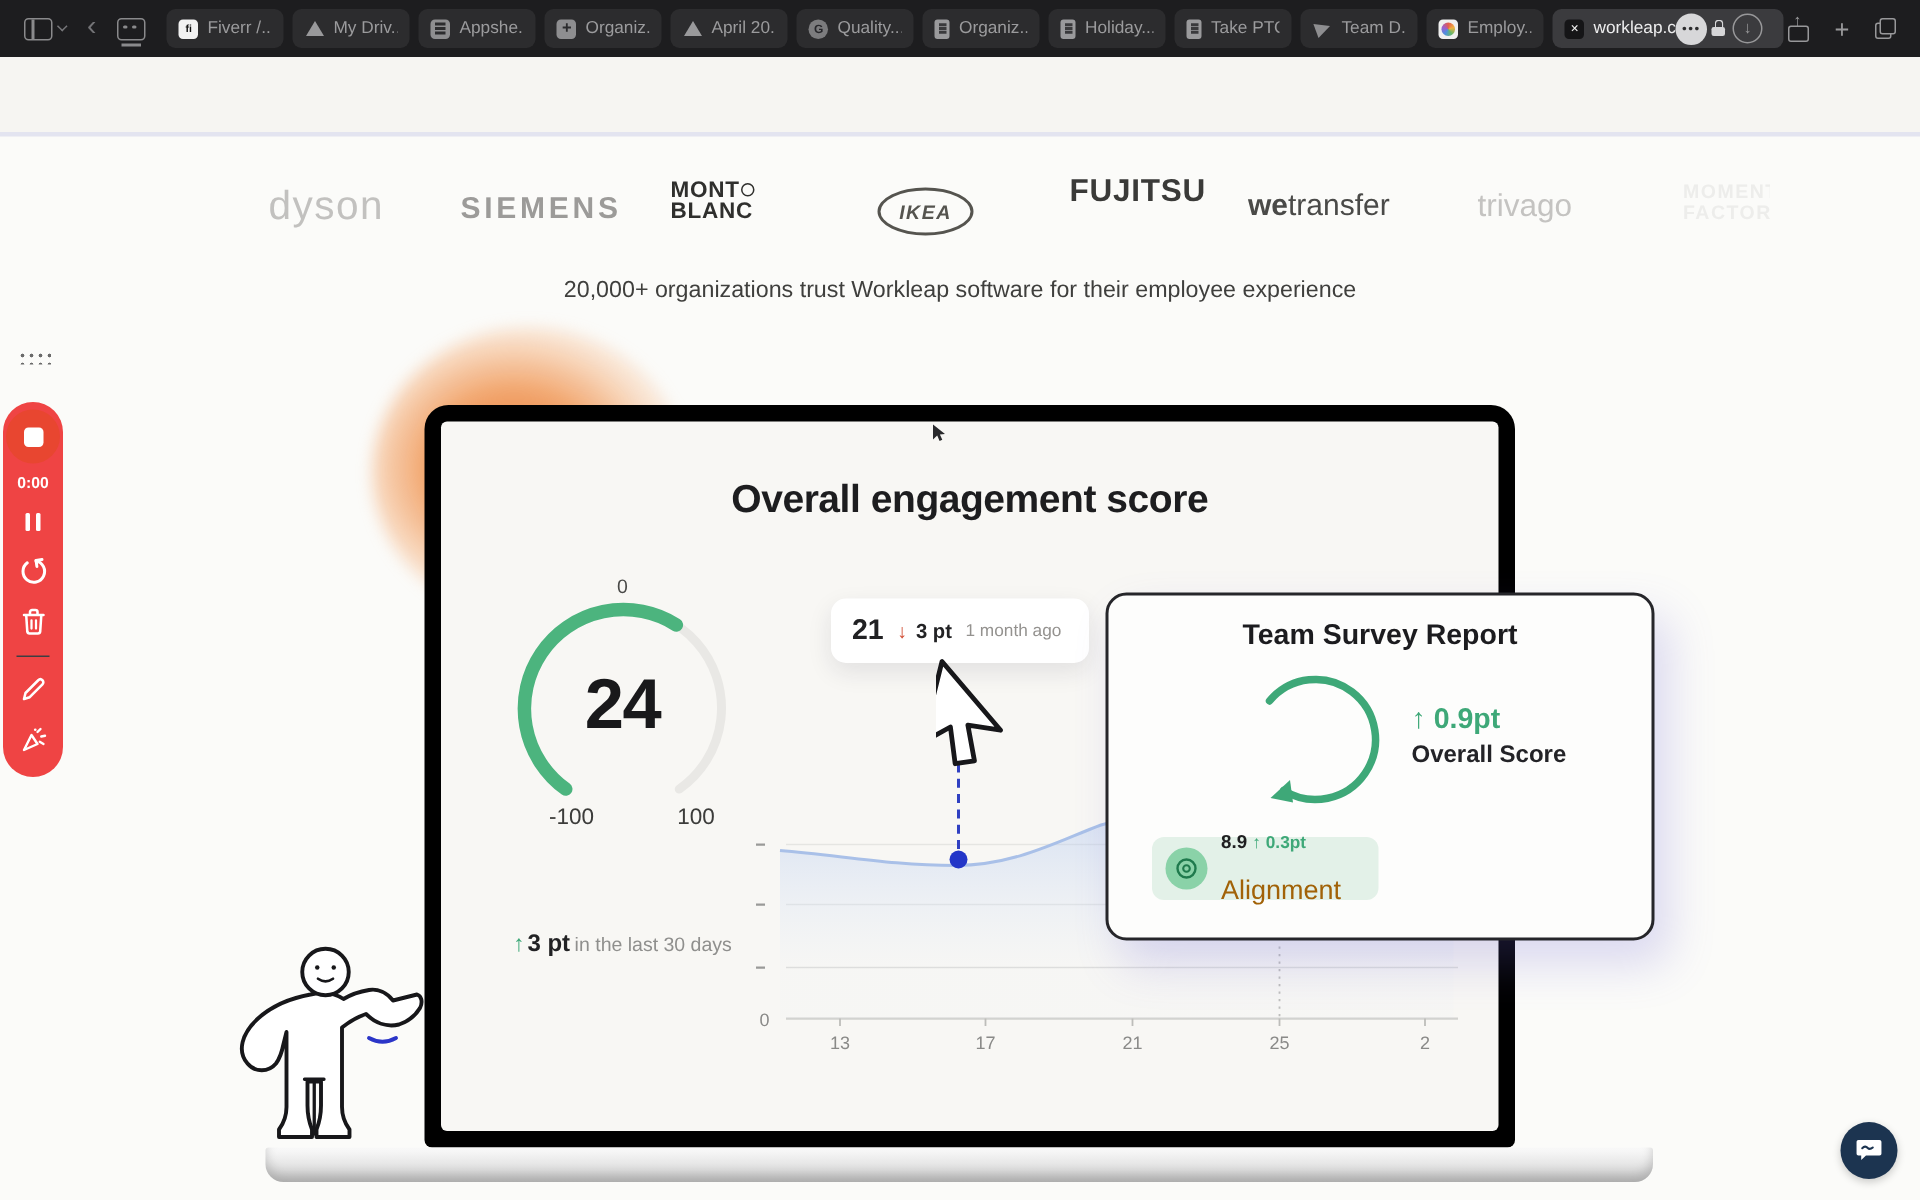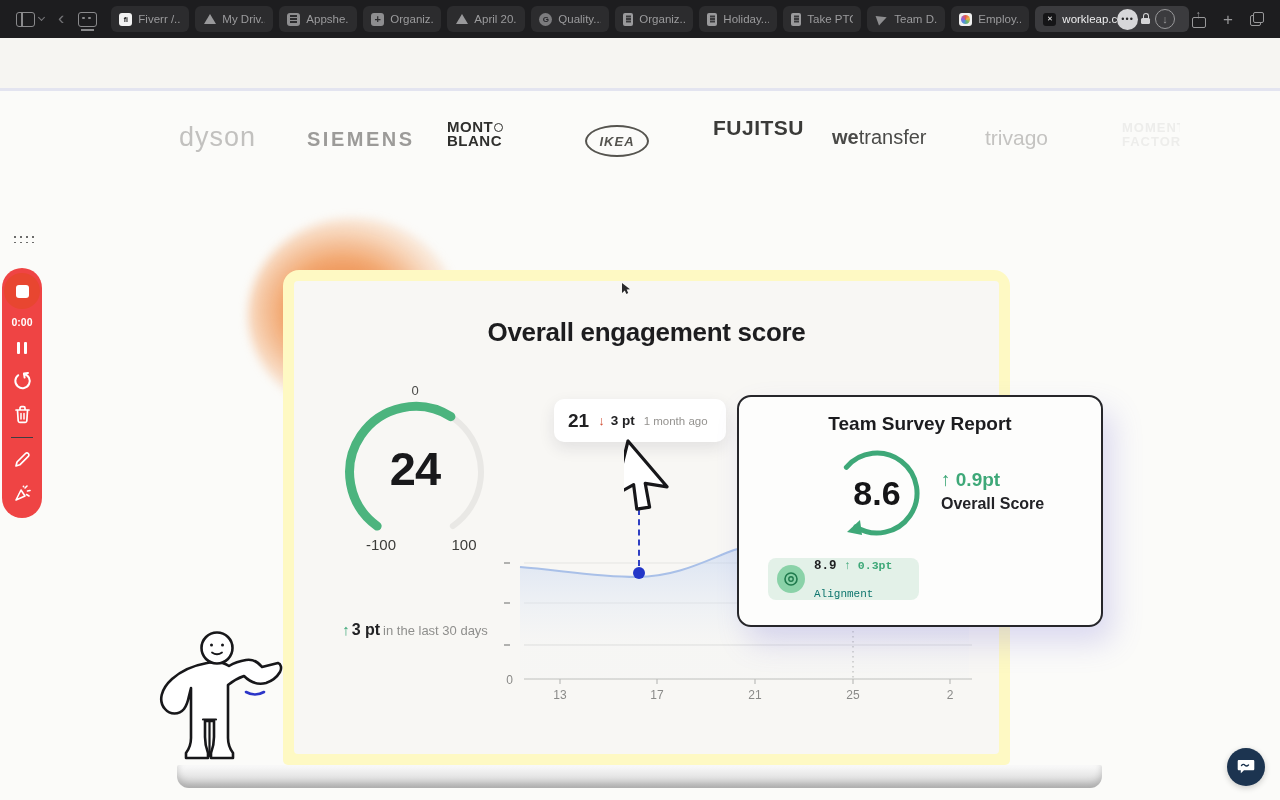--- a/index.html
+++ b/index.html
@@ -81,21 +81,21 @@
   .lg-trivago{left:985px;top:126px;font-size:21px;font-weight:500;color:#c4c3c1;}
   .lg-moment{left:1122px;top:121px;font-size:13px;font-weight:800;line-height:1.05;letter-spacing:1px;color:#ededeb;width:58px;overflow:hidden;}
   .tagline{position:absolute;left:0;top:185px;width:1280px;text-align:center;font-size:15.5px;color:#3f3f3d;}
 
   
   .blob{position:absolute;left:248px;top:218px;width:210px;height:195px;border-radius:50%;
     background:radial-gradient(ellipse at 45% 48%, rgba(233,113,40,0.95) 0%, rgba(238,135,60,0.75) 35%, rgba(245,172,115,0.35) 60%, rgba(250,215,185,0) 78%);
     filter:blur(5px);z-index:1;}
 
   
-  .laptop{position:absolute;left:283px;top:270px;width:727px;height:495px;background:#fef9c3;border-radius:16px 16px 5px 5px;padding:11px;box-sizing:border-box;z-index:5;}
+  .laptop{position:absolute;left:283px;top:270px;width:727px;height:495px;background:#000000;border-radius:16px 16px 5px 5px;padding:11px;box-sizing:border-box;z-index:5;}
   .laptop-inner{position:relative;width:100%;height:100%;background:#f8f7f4;border-radius:4px;overflow:hidden;}
   .laptop-base{position:absolute;left:177px;top:765px;width:925px;height:23px;background:linear-gradient(#fbfbfb,#d0d0d0);border-radius:2px 2px 12px 12px;box-shadow:inset 0 -5px 7px rgba(0,0,0,0.18);z-index:6;}
 
   .lt-title{position:absolute;left:0;right:0;top:36px;text-align:center;font-size:26px;font-weight:600;color:#1d1d1f;letter-spacing:-0.3px;}
   .cursor-sm{position:absolute;left:326px;top:1px;}
 
   
   .gauge-svg{position:absolute;left:46px;top:116px;}
   .gauge-zero{position:absolute;left:46px;top:102px;width:150px;text-align:center;font-size:13px;color:#4a4a48;}
   .gauge-num{position:absolute;left:46px;top:160px;width:150px;text-align:center;font-size:47px;font-weight:700;color:#19191b;letter-spacing:-1px;}
@@ -119,30 +119,30 @@
   .chart-svg{position:absolute;left:205px;top:262px;z-index:1;}
 
   
   .card{position:absolute;left:737px;top:395px;width:366px;height:232px;background:#fdfdfc;border:2px solid#26262a;border-radius:14px;box-sizing:border-box;box-shadow:10px 16px 30px rgba(110,100,210,0.22);z-index:10;}
   .card-title{position:absolute;left:0;right:0;top:16px;text-align:center;font-size:19px;font-weight:600;color:#1c1c1f;}
   .score-svg{position:absolute;left:88px;top:46px;}
   .score-num{position:absolute;left:88px;top:46px;width:100px;height:100px;display:flex;align-items:center;justify-content:center;font-size:34px;font-weight:600;color:#151517;}
   .score-side{position:absolute;left:202px;top:72px;width:130px;}
   .score-delta{font-size:19px;font-weight:700;color:#3ea878;}
   .score-label{font-size:16px;font-weight:600;color:#232327;margin-top:4px;}
-  .chip{position:absolute;top:161px;height:42px;border-radius:8px;display:flex;align-items:center;gap:9px;padding-left:9px;box-sizing:border-box;font-family:Liberation Mono, monospace;}
+  .chip{position:absolute;top:161px;height:42px;border-radius:8px;display:flex;align-items:center;gap:9px;padding-left:9px;box-sizing:border-box;}
   .chip1{left:29px;width:151px;background:#e3f1e8;}
   .chip2{left:188px;width:147px;background:#fff;border:1px solid #e7e7e4;}
   .chip-ic{width:28px;height:28px;border-radius:50%;flex:none;display:flex;align-items:center;justify-content:center;}
   .chip-ic.green{background:#8ad2a8;}
   .chip-ic.orange{background:#e8835a;}
   .chip-l1{font-size:12.5px;font-weight:800;color:#1e1e20;}
   .chip-l1 .up{color:#3ea878;font-weight:700;font-size:11.5px;}
   .chip-l1 .down{color:#cf4b2e;font-weight:700;font-size:11.5px;}
-  .chip-l2{font-size:11px;color:#0f766e;margin-top:15px;}
+  .chip-l2{font-size:18px;color:#a16207;margin-top:15px;}
 
   
   .handle-dots{position:absolute;left:12px;top:234px;width:22px;height:9px;z-index:60;
     background-image:radial-gradient(circle,#6b6b6b 1.2px,transparent 1.4px);background-size:6px 6px;}
   .recorder{position:absolute;left:2px;top:268px;width:40px;height:250px;background:#ef4444;border-radius:20px;display:flex;flex-direction:column;align-items:center;padding-top:5px;box-sizing:border-box;z-index:60;}
   .rec-stop{width:36px;height:36px;border-radius:50%;background:#e84630;display:flex;align-items:center;justify-content:center;border:none;flex:none;}
   .rec-stop::before{content:"";width:13px;height:13px;background:#fff;border-radius:3px;}
   .rec-time{color:#fff;font-size:10.5px;font-weight:700;margin:7px 0 9px;}
   .rec-btn{width:22px;height:22px;display:flex;align-items:center;justify-content:center;margin-bottom:11px;background:none;border:none;padding:0;flex:none;}
   .rec-pause{display:flex;gap:3.5px;}
@@ -265,20 +265,21 @@
     <span class="ikea-oval">IKEA</span>
   </span>
   <span class="logo lg-fujitsu">FUJITSU</span>
   <span class="logo lg-wetransfer"><b>we</b><span>transfer</span></span>
   <span class="logo lg-trivago">trivago</span>
   <span class="logo lg-moment">
     <span>MOMENT</span><br>
     <span>FACTORY</span>
   </span>
 
+  <div class="tagline">20,000+ organizations trust Workleap software for their employee experience</div>
 
   <div class="blob"></div>
 
   <div class="laptop">
     <div class="laptop-inner">
 
       <div class="lt-title">Overall engagement score</div>
 
       <svg class="cursor-sm" width="12" height="14" viewBox="0 0 12 14">
         <path d="M2 1 L2 11 L4.8 8.4 L6.4 12 L8.2 11.1 L6.6 7.6 L10 7.3 Z" fill="#2a2a2c"></path>
@@ -341,21 +342,20 @@
     </div>
   </div>
   <div class="laptop-base"></div>
 
   <div class="card">
     <div class="card-title">Team Survey Report</div>
     <svg class="score-svg" width="100" height="100" viewBox="0 0 100 100">
       <path d="M19.36 24.29 A40 40 0 1 1 28.8 83.9" fill="none" stroke="#3ea878" stroke-width="5" stroke-linecap="round"></path>
       <path d="M33 77 L20 89 L35 92 Z" fill="#3ea878"></path>
     </svg>
-    <div class="score-num">8.6</div>
     <div class="score-side">
       <div class="score-delta"><span>↑</span> <span>0.9pt</span></div>
       <div class="score-label">Overall Score</div>
     </div>
     <div class="chip chip1">
       <span class="chip-ic green">
         <svg width="16" height="16" viewBox="0 0 16 16">
             <circle cx="8" cy="8" r="6" fill="none" stroke="#1f7a4d" stroke-width="1.6"></circle>
             <circle cx="8" cy="8" r="2.2" fill="none" stroke="#1f7a4d" stroke-width="1.4"></circle>
           </svg>

